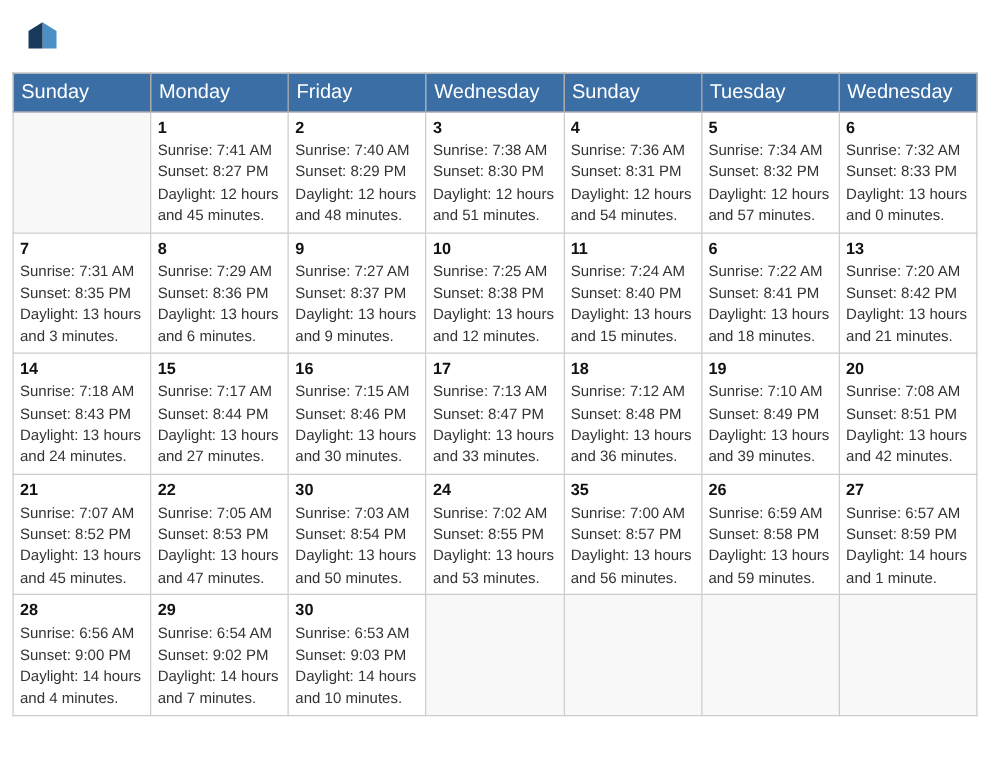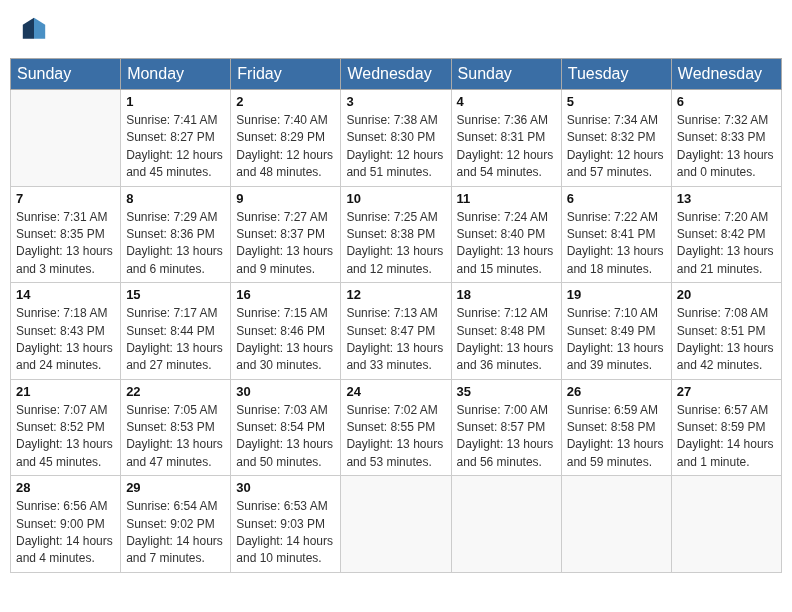--- a/index.html
+++ b/index.html
@@ -184,21 +184,21 @@
         </td>
         <td>
           <span class="day-num">15</span>
           <div class="day-info">Sunrise: 7:17 AM<br>Sunset: 8:44 PM<br>Daylight: 13 hours<br>and 27 minutes.</div>
         </td>
         <td>
           <span class="day-num">16</span>
           <div class="day-info">Sunrise: 7:15 AM<br>Sunset: 8:46 PM<br>Daylight: 13 hours<br>and 30 minutes.</div>
         </td>
         <td>
-          <span class="day-num">12</span>
+          <span class="day-num">17</span>
           <div class="day-info">Sunrise: 7:13 AM<br>Sunset: 8:47 PM<br>Daylight: 13 hours<br>and 33 minutes.</div>
         </td>
         <td>
           <span class="day-num">18</span>
           <div class="day-info">Sunrise: 7:12 AM<br>Sunset: 8:48 PM<br>Daylight: 13 hours<br>and 36 minutes.</div>
         </td>
         <td>
           <span class="day-num">19</span>
           <div class="day-info">Sunrise: 7:10 AM<br>Sunset: 8:49 PM<br>Daylight: 13 hours<br>and 39 minutes.</div>
         </td>

